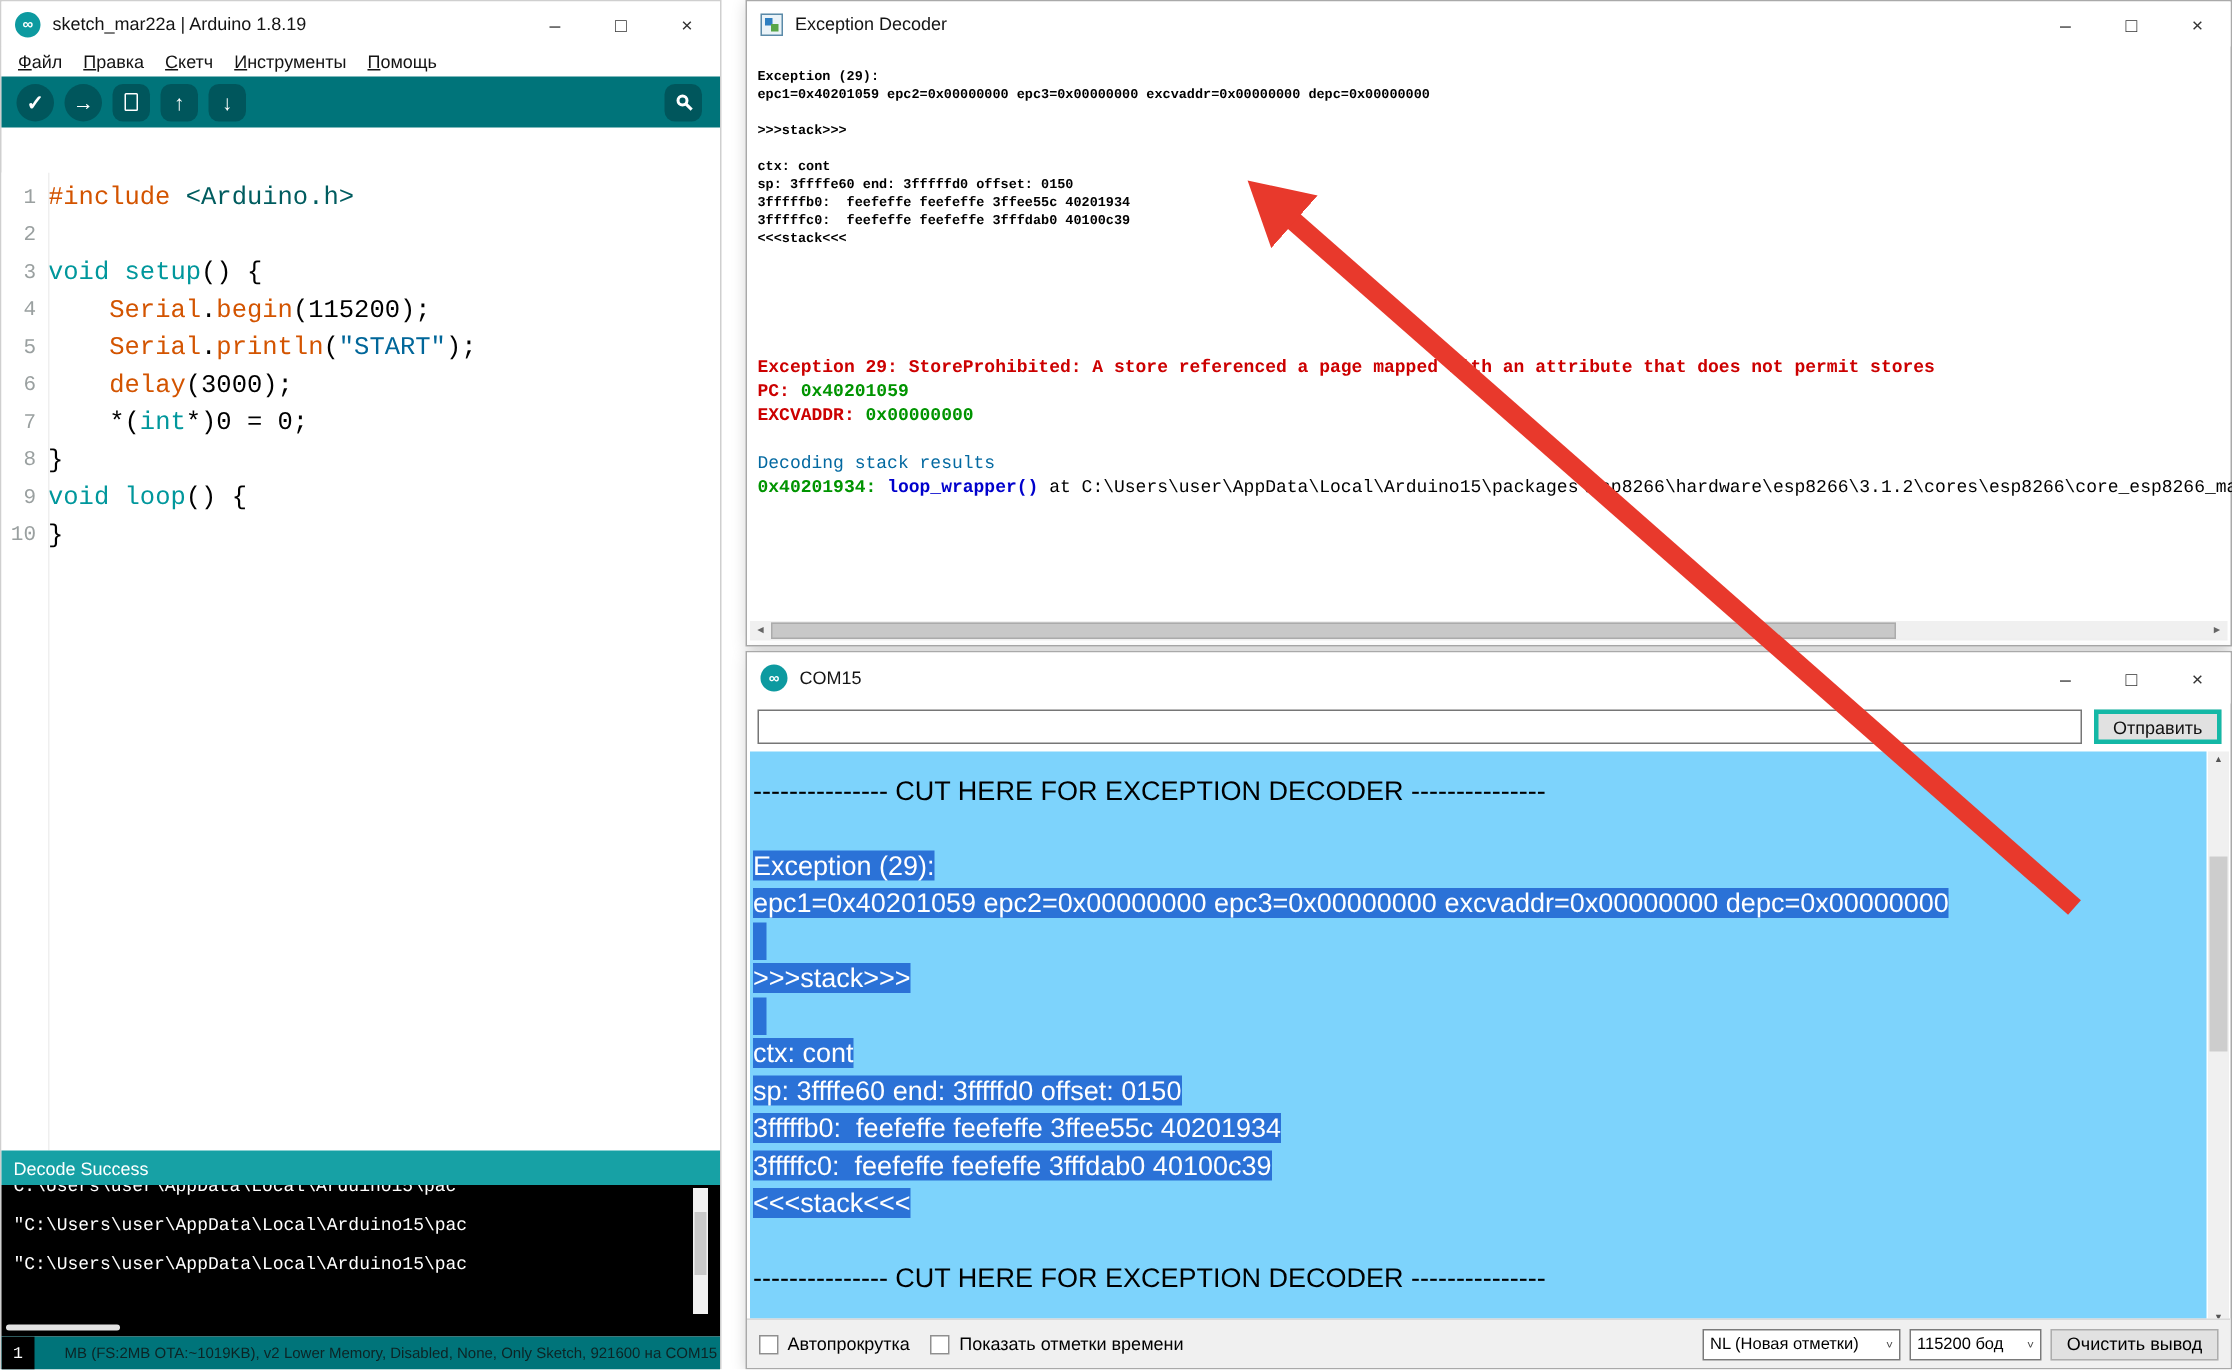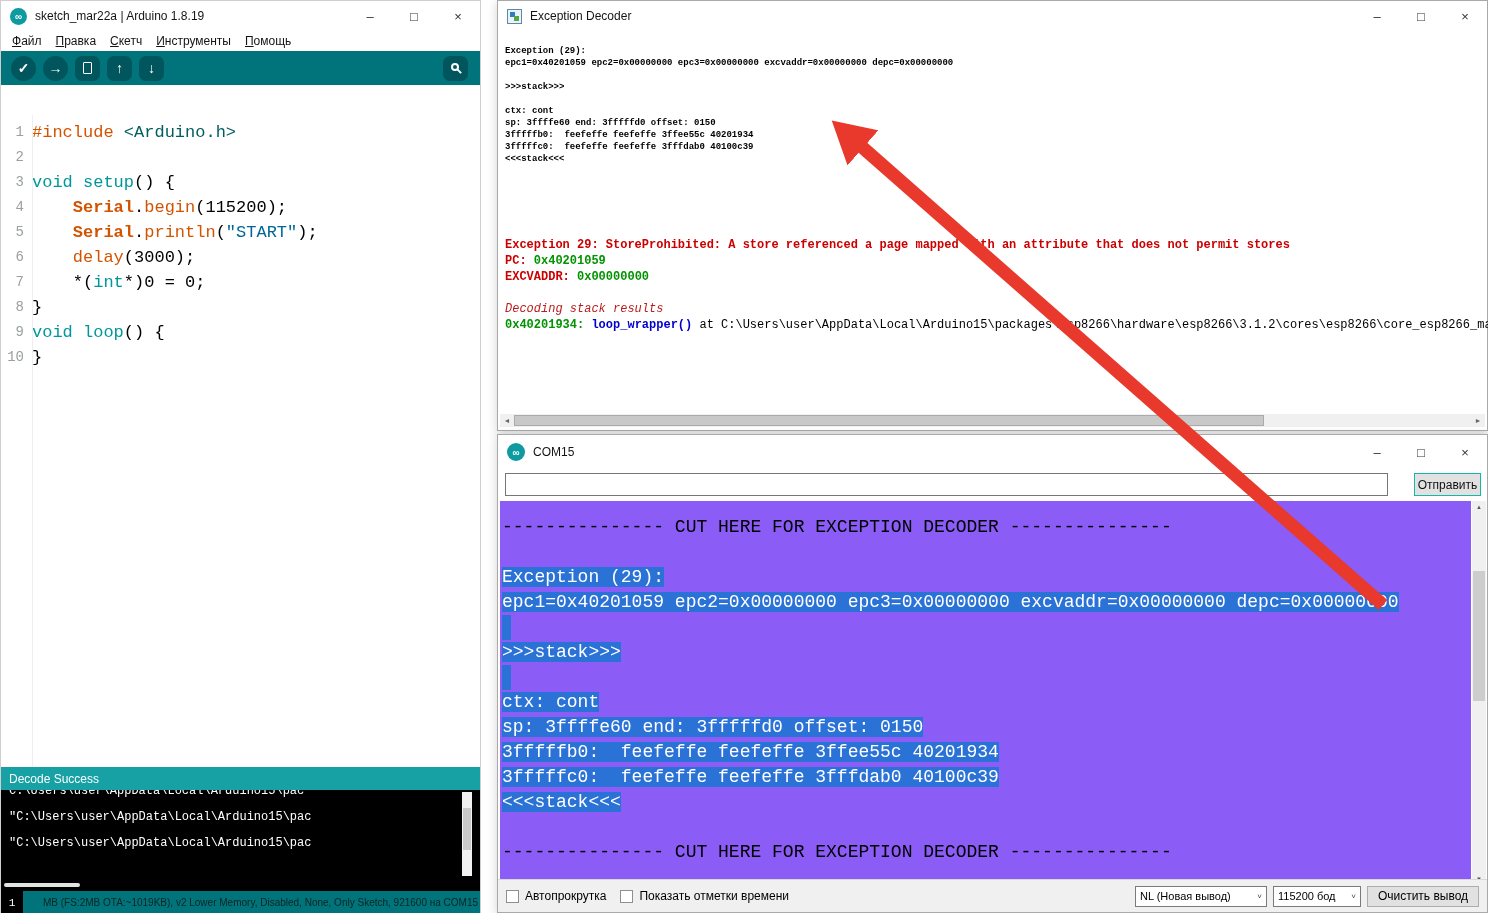--- a/index.html
+++ b/index.html
@@ -28,21 +28,21 @@
   .mag{width:8px;height:8px;border:2px solid #fff;border-radius:50%;position:relative;transform:translate(-1px,-1px)}
   .mag::after{content:"";position:absolute;width:6px;height:2px;background:#fff;bottom:-3px;right:-5px;transform:rotate(45deg)}
   .tabstrip{height:30px;background:#0E8F94;position:relative}
   .tab{position:absolute;left:8px;bottom:0;height:27px;background:#ffffff;border-top-left-radius:4px;border-top-right-radius:4px;padding:0 13px;display:flex;align-items:center;font-size:12px;color:#1d1d1d;white-space:pre}
   .tab-dd{position:absolute;right:6px;top:5px;width:22px;height:18px;background:#0B7E83;color:#fff;display:flex;align-items:center;justify-content:center;font-size:8px;border-radius:2px}
   .editor{position:absolute;top:114px;height:652px;left:0;right:0;background:#fff;font-family:"Liberation Mono","DejaVu Sans Mono",monospace;font-size:17px;padding-top:5px;overflow:hidden}
   .editor::before{content:"";position:absolute;left:31px;top:0;bottom:0;width:1px;background:#efefef}
   .code-line{display:flex;height:25px;line-height:25px}
   .gutter{width:31px;text-align:right;padding-right:8px;color:#9aa0a0;font-size:14px;flex:none}
   .code-text{white-space:pre}
-  .tk-k{color:#00979C}.tk-f{color:#D35400}.tk-b{color:#D35400;font-weight:bold}
+  .tk-k{color:#00979C}.tk-f{color:#D35400}.tk-b{color:#D35400;font-weight:normal}
   .tk-s{color:#006699}.tk-h{color:#005C5F}.tk-d{color:#D35400}.tk-p{color:#000}
   .ide-status{position:absolute;top:766px;height:23px;left:0;right:0;background:#17A1A5;color:#fbffff;font-size:12px;display:flex;align-items:center;padding-left:8px}
   .ide-console{position:absolute;top:789px;height:101px;left:0;right:0;background:#000;overflow:hidden;font-family:"Liberation Mono","DejaVu Sans Mono",monospace;font-size:12px;color:#fff}
   #ide-console-inner{margin-top:-12px;padding-left:8px}
   .console-line{height:26px;line-height:26px;white-space:pre;overflow:hidden}
   .console-vsb{position:absolute;right:8px;top:2px;width:10px;height:84px;background:#f1f1f1}
   .console-vsb-thumb{position:absolute;left:1px;right:1px;top:16px;height:42px;background:#c9c9c9}
   .console-hsb{position:absolute;left:3px;bottom:4px;width:76px;height:4px;background:#e3e3e3;border-radius:2px}
   .ide-footer{position:absolute;top:890px;height:23px;left:0;right:0;background:#00747A;display:flex;align-items:center;overflow:hidden}
   .line-badge{width:22px;height:100%;background:#000;color:#fff;font-size:11px;display:flex;align-items:center;justify-content:center;font-family:"Liberation Mono",monospace;flex:none}
@@ -53,31 +53,31 @@
   #win-decoder .titlebar{height:30px}
   .dec-icon{width:15px;height:15px;margin-left:9px;position:relative;background:#eaf3f8;border:1px solid #5b8aa8;flex:none}
   .dec-icon i{position:absolute;display:block}
   .dec-icon .b1{left:2px;top:2px;width:5px;height:5px;background:#2e7fc1}
   .dec-icon .b2{right:2px;bottom:2px;width:5px;height:5px;background:#58a648}
   .dec-dump{position:absolute;left:7px;top:44px;font-family:"Liberation Mono","DejaVu Sans Mono",monospace;font-size:9px;font-weight:bold;color:#000;white-space:pre}
   .dec-dump div{height:12px;line-height:12px}
   .dec-results{position:absolute;left:7px;top:236px;font-family:"Liberation Mono","DejaVu Sans Mono",monospace;font-size:12px;font-weight:bold;white-space:pre}
   .dec-results div{height:16px;line-height:16px}
   .seg-r{color:#CC0000}.seg-g{color:#009400}.seg-u{color:#0000CC}.seg-p{color:#000;font-weight:normal}
-  .seg-e{color:#b91c1c;font-style:italic;font-weight:normal}
+  .seg-e{color:#0369a1;font-weight:normal}
   .dec-hsb{position:absolute;left:2px;right:2px;bottom:3px;height:13px;background:#f0f0f0;display:flex;align-items:center}
   .sb-btn{width:14px;height:13px;font-size:7px;color:#666;display:flex;align-items:center;justify-content:center;flex:none}
   .dec-thumb{height:11px;width:750px;background:#c8c8c8;border:1px solid #ababab;flex:none}
 
   
   #win-com{left:497px;top:434px;width:991px;height:479px}
   #win-com .titlebar{height:34px}
   .serial-input{position:absolute;left:7px;top:38px;width:883px;height:23px;border:1px solid #767676;font-size:13px;padding:0 5px;font-family:"Liberation Sans",sans-serif;background:#fff}
-  .send-btn{position:absolute;right:6px;top:38px;width:67px;height:23px;background:#e1e1e1;border:1px solid #14b8a6;font-size:12px;display:flex;align-items:center;justify-content:center;color:#111}
-  .term{position:absolute;left:2px;top:66px;right:16px;bottom:27px;background:#8b5cf6;overflow:hidden;font-family:Liberation Mono, monospace;font-size:18px;padding:14px 0 0 2px;color:#000}
+  .send-btn{position:absolute;right:6px;top:38px;width:85px;height:23px;background:#e1e1e1;border:3px solid #14b8a6;font-size:12px;display:flex;align-items:center;justify-content:center;color:#111}
+  .term{position:absolute;left:2px;top:66px;right:16px;bottom:27px;background:#7dd3fc;overflow:hidden;font-family:Liberation Sans, sans-serif;font-size:18px;padding:14px 0 0 2px;color:#000}
   .term-line{height:25px;line-height:25px;white-space:pre}
   .sel{background:#2B72D7;color:#fff}
   .selmark{display:inline-block;width:9px;height:25px;background:#2B72D7;vertical-align:top}
   .term-vsb{position:absolute;right:1px;top:66px;bottom:27px;width:14px;background:#f0f0f0}
   .vsb-arrow{position:absolute;left:0;right:0;height:12px;display:flex;align-items:center;justify-content:center;font-size:6px;color:#555}
   .vsb-arrow.top{top:0}
   .vsb-arrow.bottom{bottom:0}
   .term-thumb{position:absolute;left:1px;right:1px;top:70px;height:130px;background:#cdcdcd}
   .com-bottom{position:absolute;left:0;right:0;bottom:0;height:27px;background:#f0f0f0;border-top:1px solid #d9d9d9;display:flex;align-items:center;padding:16px 8px;font-size:12px;color:#000;gap:6px}
   .checkbox{width:13px;height:13px;border:1px solid #8f8f8f;background:#fff;flex:none}
@@ -268,21 +268,21 @@
       <div class="term-thumb"></div>
       <div class="vsb-arrow bottom">▼</div>
     </div>
     <div class="com-bottom">
       <div class="checkbox"></div>
       <span class="cb-label">Автопрокрутка</span>
       <div class="checkbox" style="margin-left:8px"></div>
       <span class="cb-label">Показать отметки времени</span>
       <div class="flexspace"></div>
       <div class="combo" style="width:132px">
-        <span>NL (Новая вывод)</span>
+        <span>NL (Новая отметки)</span>
         <span class="arrow">˅</span>
       </div>
       <div class="combo" style="width:88px">
         <span>115200 бод</span>
         <span class="arrow">˅</span>
       </div>
       <div class="clear-btn">Очистить вывод</div>
     </div>
   </div>
 

